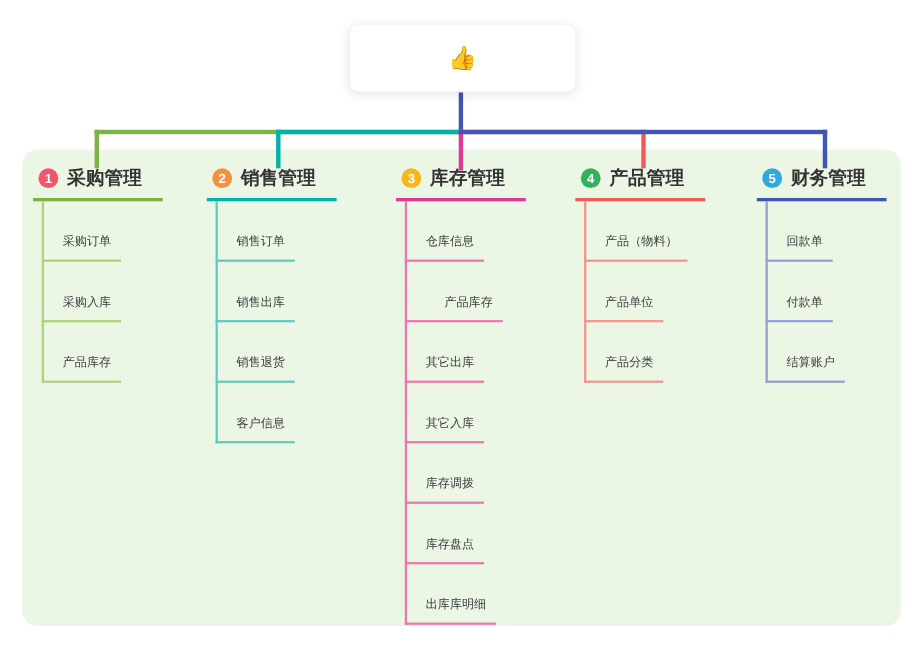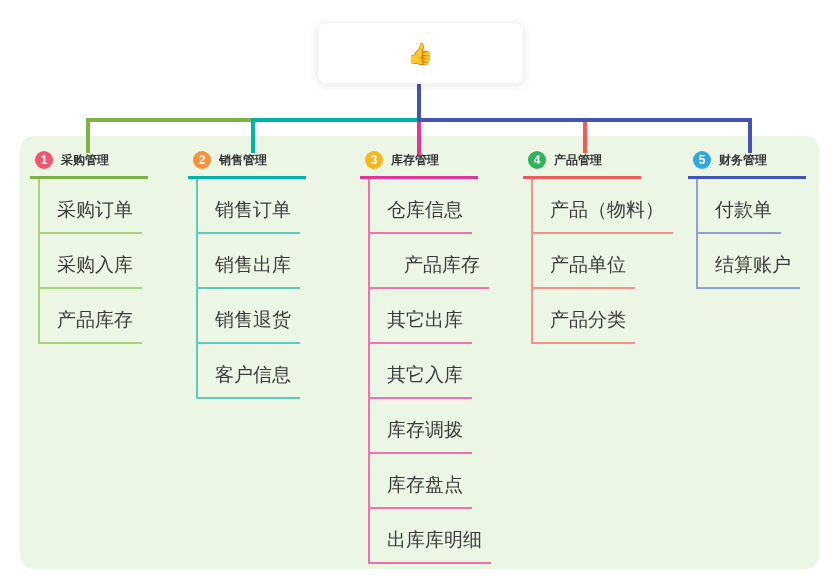--- a/index.html
+++ b/index.html
@@ -26,28 +26,28 @@
   .branch-header{
     display:inline-flex;align-items:center;gap:8px;
     min-width:118px;box-sizing:border-box;
     padding:0 4px 7px 5px;white-space:nowrap;cursor:default;
   }
   .branch-header .badge{
     width:18px;height:18px;border-radius:50%;flex:0 0 18px;
     color:#fff;font-size:12px;font-weight:700;
     display:flex;align-items:center;justify-content:center;line-height:1;
   }
-  .branch-header .blabel{font-size:12px;font-weight:600;color:#333;}
+  .branch-header .blabel{font-size:17px;font-weight:600;color:#333;}
   .children{position:relative;}
   .vline{position:absolute;left:8px;top:0;bottom:0;width:2px;}
   .crow{height:55px;display:flex;align-items:flex-end;}
   .crow:first-child{height:53px;}
   .citem{
     margin-left:8px;padding:0 9px 9px 19px;white-space:nowrap;
-    font-size:19px;color:#3b3b3b;cursor:default;
+    font-size:11px;color:#3b3b3b;cursor:default;
   }
 </style>
 </head>
 <body>
 
 <div class="canvas">
   <div class="panel" id="panel" style="background: rgb(235, 246, 229);"></div>
 
   <div id="connector-layer">
       <div class="line" style="left: 417px; top: 82px; width: 4px; height: 38px; background: rgb(66, 84, 181);"></div>
@@ -141,20 +141,23 @@
           <div class="crow">
             <div class="citem" style="border-bottom: 2px solid rgb(245, 146, 141);">产品分类</div>
           </div>
         </div></div>
       <div class="col" style="left: 688px;"><div class="branch-header" style="border-bottom: 3px solid rgb(66, 84, 181);">
           <span class="badge" style="background: rgb(47, 167, 223);">5</span>
           <span class="blabel">财务管理</span>
         </div><div class="children">
           <div class="vline" style="background: rgb(143, 159, 217);"></div>
           <div class="crow">
+            <div class="citem" style="border-bottom: 2px solid rgb(143, 159, 217);">回款单</div>
+          </div>
+          <div class="crow">
             <div class="citem" style="border-bottom: 2px solid rgb(143, 159, 217);">付款单</div>
           </div>
           <div class="crow">
             <div class="citem" style="border-bottom: 2px solid rgb(143, 159, 217);">结算账户</div>
           </div>
         </div></div>
     </div>
 </div>
 
 </body></html>

